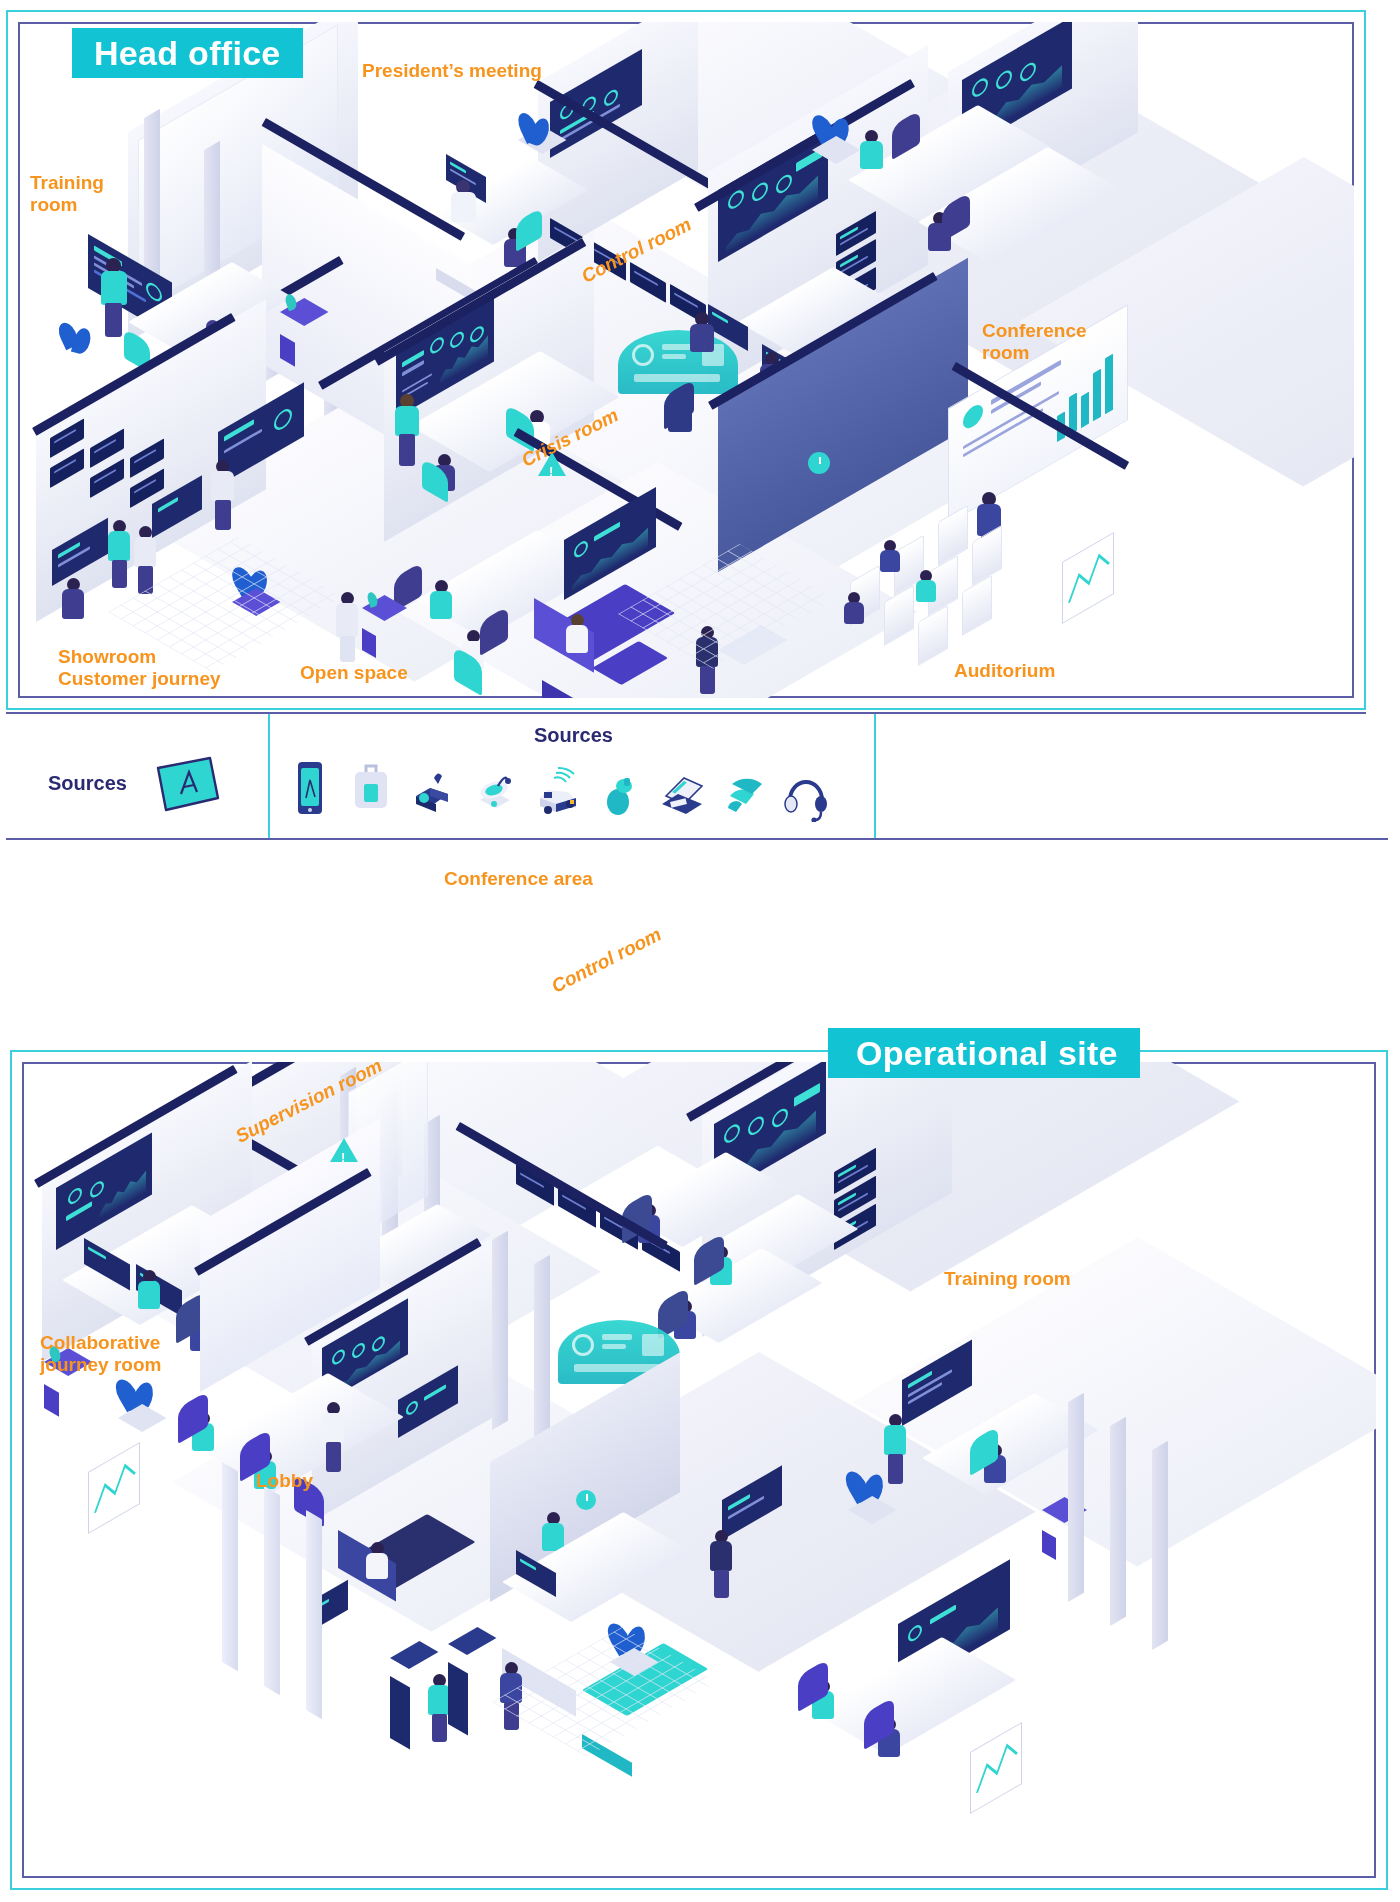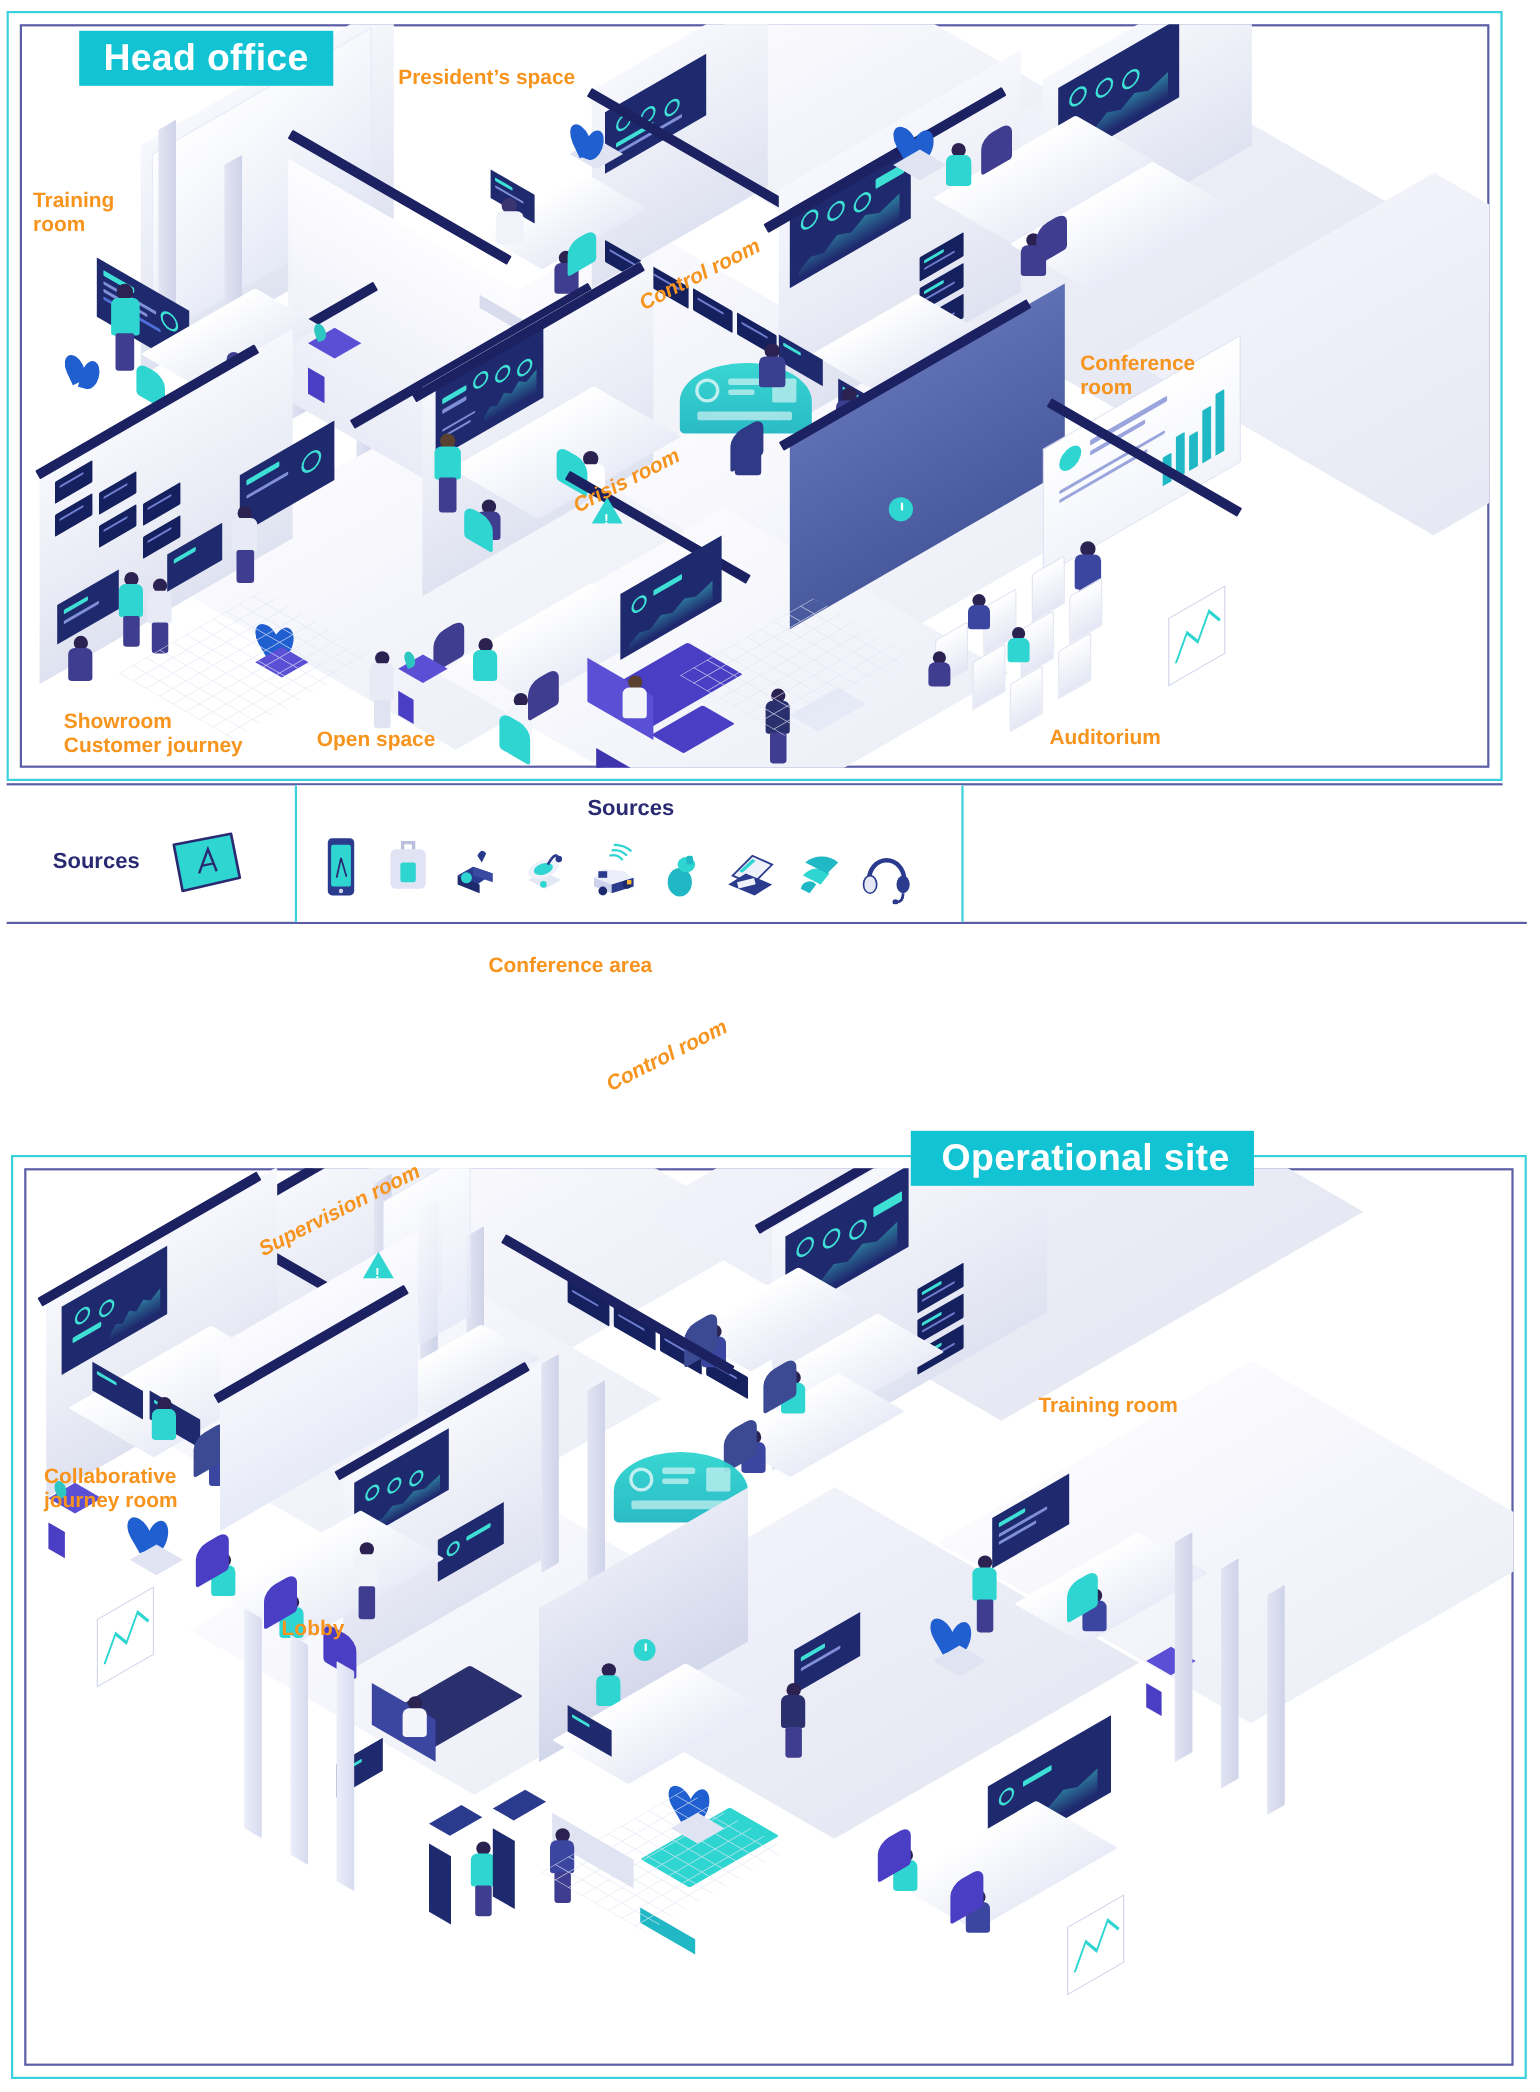--- a/index.html
+++ b/index.html
@@ -627,28 +627,28 @@
       <div class="body" style="left:0;top:11px;width:22px;height:30px;background:#2a2f6e;"></div>
       <div class="legs" style="left:4px;top:40px;width:15px;height:28px;"></div>
     </div>
     <div class="rack-top" style="left:700px;top:628px;width:50px;height:30px;background:#e6e9f6;"></div>
     <div class="tiles" style="left:600px;top:592px;width:140px;height:110px;"></div>
   </div>
 
   <div class="banner" id="banner-head">Head office</div>
   <div class="label" style="left:30px;top:172px;">Training
 room</div>
-  <div class="label" style="left:362px;top:60px;">President’s space</div>
+  <div class="label" style="left:362px;top:60px;">President’s meeting</div>
   <div class="label italic" style="left:578px;top:268px;transform:rotate(-27deg);transform-origin:left top;">Control room</div>
   <div class="label italic" style="left:518px;top:452px;transform:rotate(-27deg);transform-origin:left top;">Crisis room</div>
   <div class="label" style="left:982px;top:320px;">Conference
 room</div>
   <div class="label" style="left:58px;top:646px;">Showroom
 Customer journey</div>
-  <div class="label" style="left:288px;top:662px;text-align:center;">Open space</div>
+  <div class="label" style="left:300px;top:662px;text-align:center;">Open space</div>
   <div class="label" style="left:954px;top:660px;">Auditorium</div>
 
   <div class="strip-rule" style="left:6px;top:712px;width:1360px;"></div>
   <div class="strip-rule" style="left:6px;top:838px;width:1382px;"></div>
   <div class="panel" id="strip-sources"></div>
 
   <div class="control-title" style="left:48px;top:772px;">Sources</div>
   <div class="control-tablet" style="left:148px;top:750px;">
     <svg width="76" height="72" viewBox="0 0 76 72">
       <polygon points="10,18 62,8 70,48 18,60" fill="#2fd5d0" stroke="#2a2a72" stroke-width="2.4" stroke-linejoin="round"></polygon>

